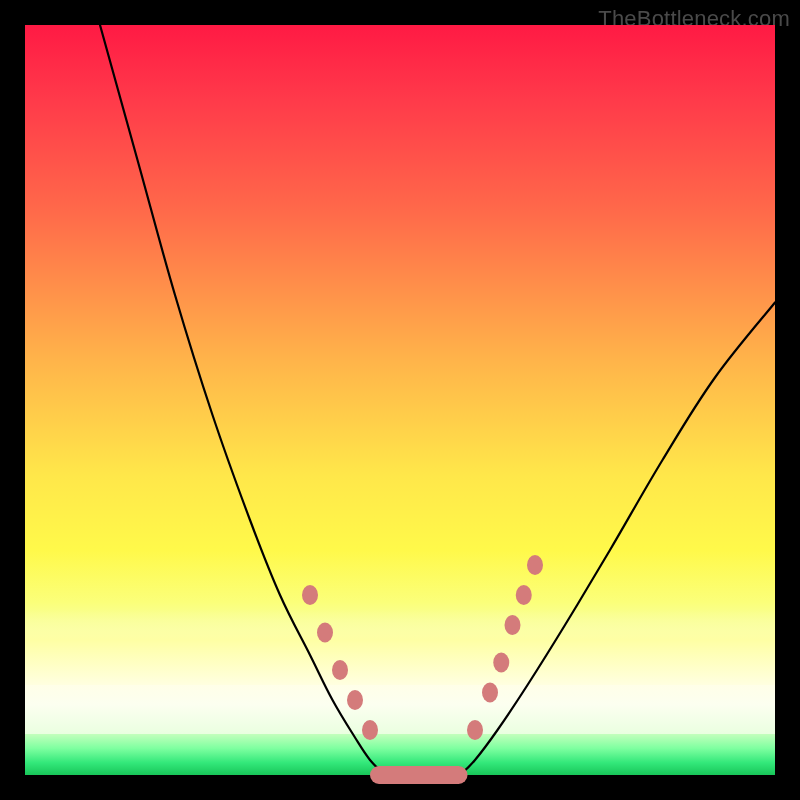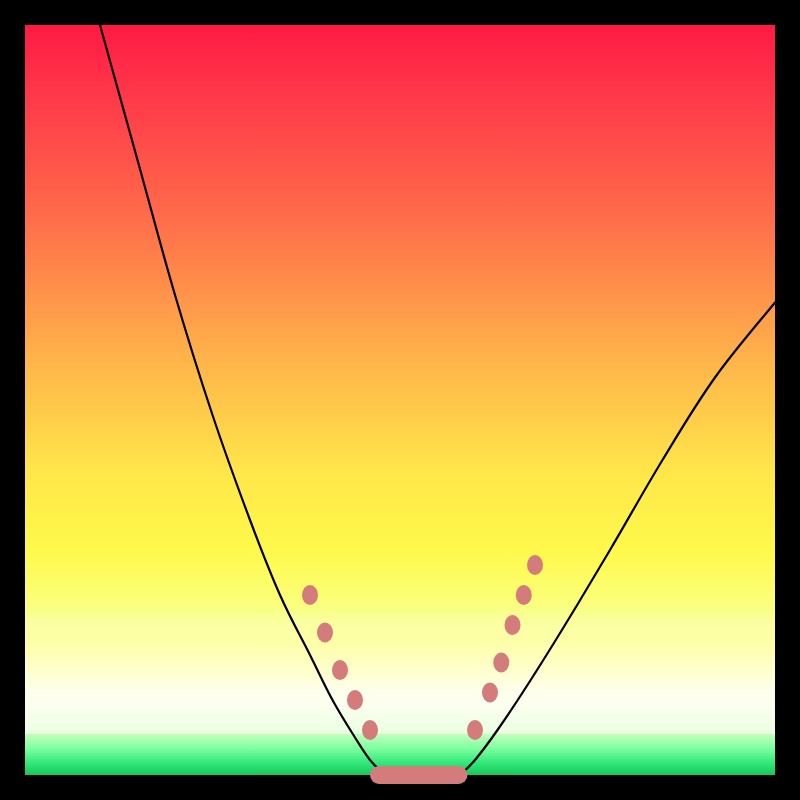--- a/index.html
+++ b/index.html
@@ -102,20 +102,21 @@
     stroke: none;
   }
   .flat-marker {
     fill: #d47b7b;
   }
 </style>
 </head>
 <body>
 
 <div class="stage">
+  <div class="watermark">TheBottleneck.com</div>
 
   <div class="plot-area">
     <div class="yellow-band"></div>
     <div class="pale-band"></div>
     <div class="green-band"></div>
 
     <svg class="curves" viewBox="0 0 750 750" preserveAspectRatio="none">
       <path id="left-path" class="curve-path" d="M 75,0 C 81.75,24.3 99,86.4 112.5,135 C 126,183.6 136.5,224.1 150,270 C 163.5,315.9 174,349.5 187.5,390 C 201,430.5 212.85,462.6 225,495 C 237.15,527.4 244.20000000000002,545.7 255.00000000000003,570 C 265.8,594.3 275.55,611.1 285,630 C 294.45,648.9 299.4,660.15 307.5,675 C 315.6,689.85 323.25,701.7 330,712.5 C 336.75,723.3 339.6,728.25 345,735 C 350.4,741.75 357.3,747.3 360,750"></path>
       <path id="floor-path" class="curve-path" d="M 360,750 C 362.7,750 369.6,750 375,750 C 380.4,750 384.6,750 390,750 C 395.4,750 399.59999999999997,750 405,750 C 410.40000000000003,750 414.6000000000001,750 420.00000000000006,750 C 425.40000000000003,750 432.29999999999995,750 434.99999999999994,750"></path>
       <path id="right-path" class="curve-path" d="M 434.99999999999994,750 C 437.69999999999993,747.3 443.25,743.1 450,735 C 456.75,726.9 463.05,718.5 472.5,705 C 481.95,691.5 490.3500000000001,678.9 502.50000000000006,660 C 514.6500000000001,641.1 525.15,624.3 540,600 C 554.85,575.7 567.45,554.7 585,525 C 602.55,495.3 618.6,466.05 637.5,435 C 656.4,403.95 669.75,380.85 690,352.5 C 710.25,324.15 739.2,291 750,277.5"></path>

